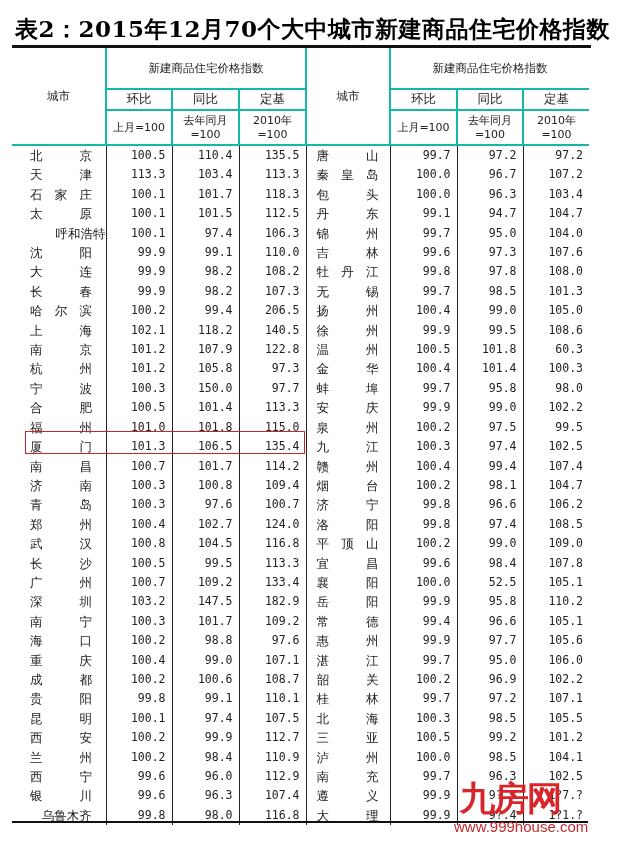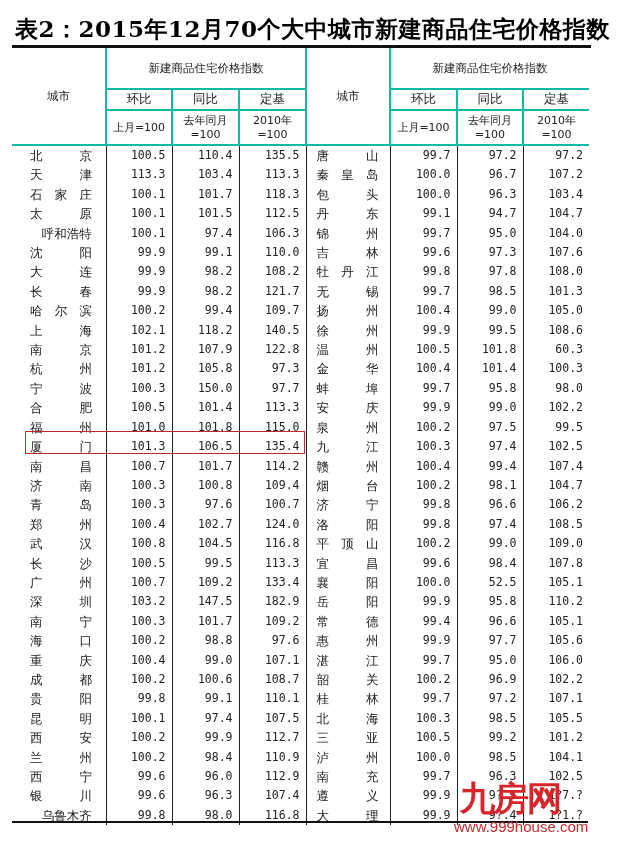--- a/index.html
+++ b/index.html
@@ -160,21 +160,21 @@
             <span>丹</span>
             <span>东</span>
           </div>
         </td>
         <td class="num">99.1</td>
         <td class="num">94.7</td>
         <td class="num end">104.7</td>
       </tr>
       <tr>
         <td class="city">
-          <div class="cityname" style="justify-content: center; padding-left: 16px; width: auto;">
+          <div class="cityname" style="justify-content: flex-end; padding-left: 16px; width: auto;">
             <span>呼和浩特</span>
           </div>
         </td>
         <td class="num">100.1</td>
         <td class="num">97.4</td>
         <td class="num">106.3</td>
         <td class="city">
           <div class="cityname r">
             <span>锦</span>
             <span>州</span>
@@ -227,42 +227,42 @@
       </tr>
       <tr>
         <td class="city">
           <div class="cityname">
             <span>长</span>
             <span>春</span>
           </div>
         </td>
         <td class="num">99.9</td>
         <td class="num">98.2</td>
-        <td class="num">121.7</td>
+        <td class="num">107.3</td>
         <td class="city">
           <div class="cityname r">
             <span>无</span>
             <span>锡</span>
           </div>
         </td>
         <td class="num">99.7</td>
         <td class="num">98.5</td>
         <td class="num end">101.3</td>
       </tr>
       <tr>
         <td class="city">
           <div class="cityname">
             <span>哈</span>
             <span>尔</span>
             <span>滨</span>
           </div>
         </td>
         <td class="num">100.2</td>
         <td class="num">99.4</td>
-        <td class="num">109.7</td>
+        <td class="num">206.5</td>
         <td class="city">
           <div class="cityname r">
             <span>扬</span>
             <span>州</span>
           </div>
         </td>
         <td class="num">100.4</td>
         <td class="num">99.0</td>
         <td class="num end">105.0</td>
       </tr>

